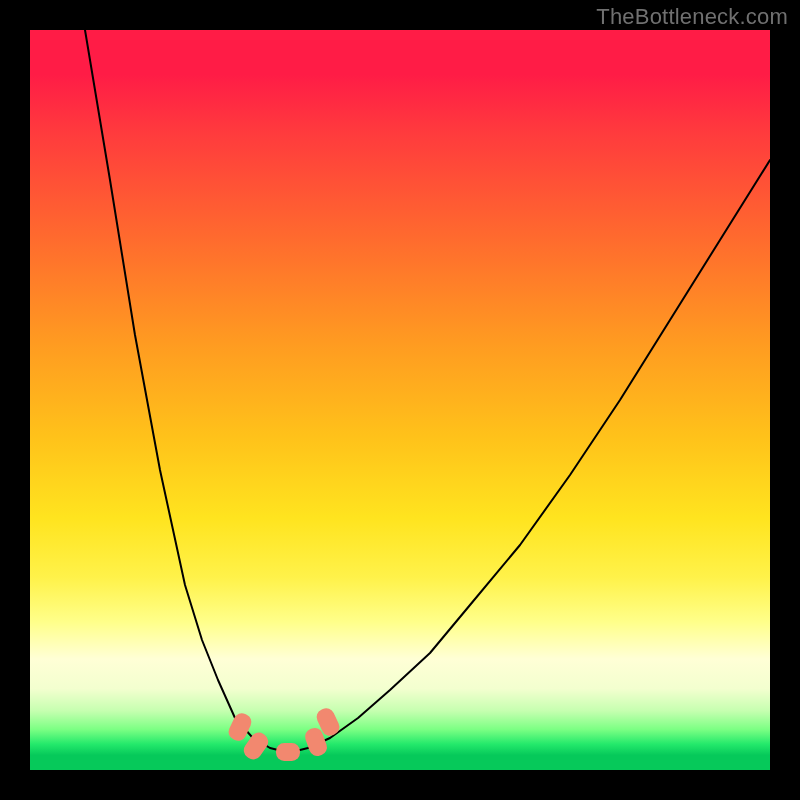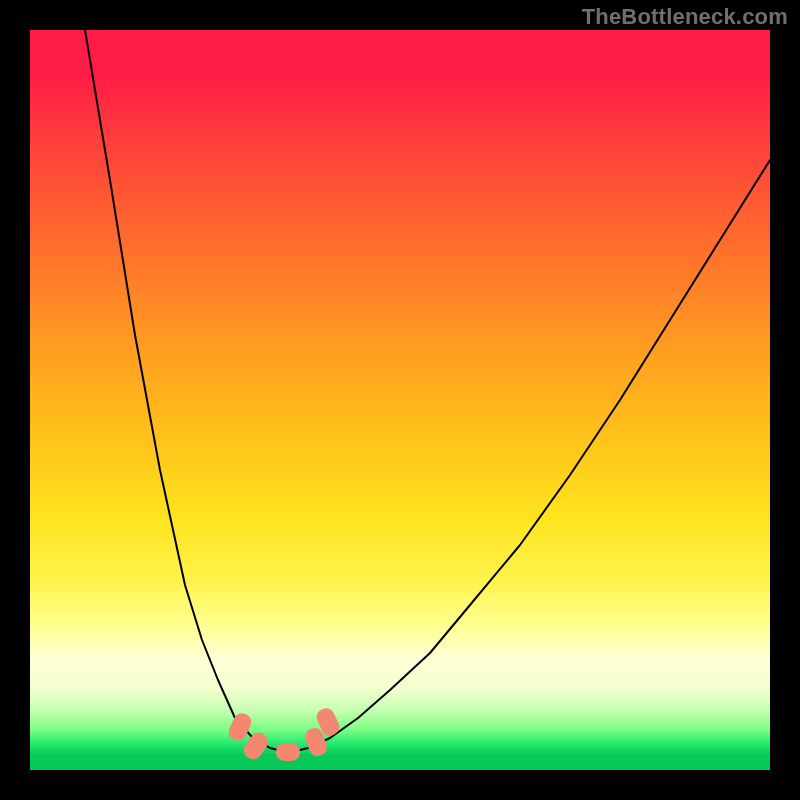--- a/index.html
+++ b/index.html
@@ -18,21 +18,20 @@
     background: #000;
   }
   .watermark {
     position: absolute;
     top: 4px;
     right: 12px;
     color: #707070;
     font-size: 22px;
     letter-spacing: 0.2px;
     z-index: 10;
-    font-weight: bold;
   }
   .plot-area {
     position: absolute;
     left: 30px;
     top: 30px;
     width: 740px;
     height: 740px;
     overflow: hidden;
   }
   .gradient-bg {

